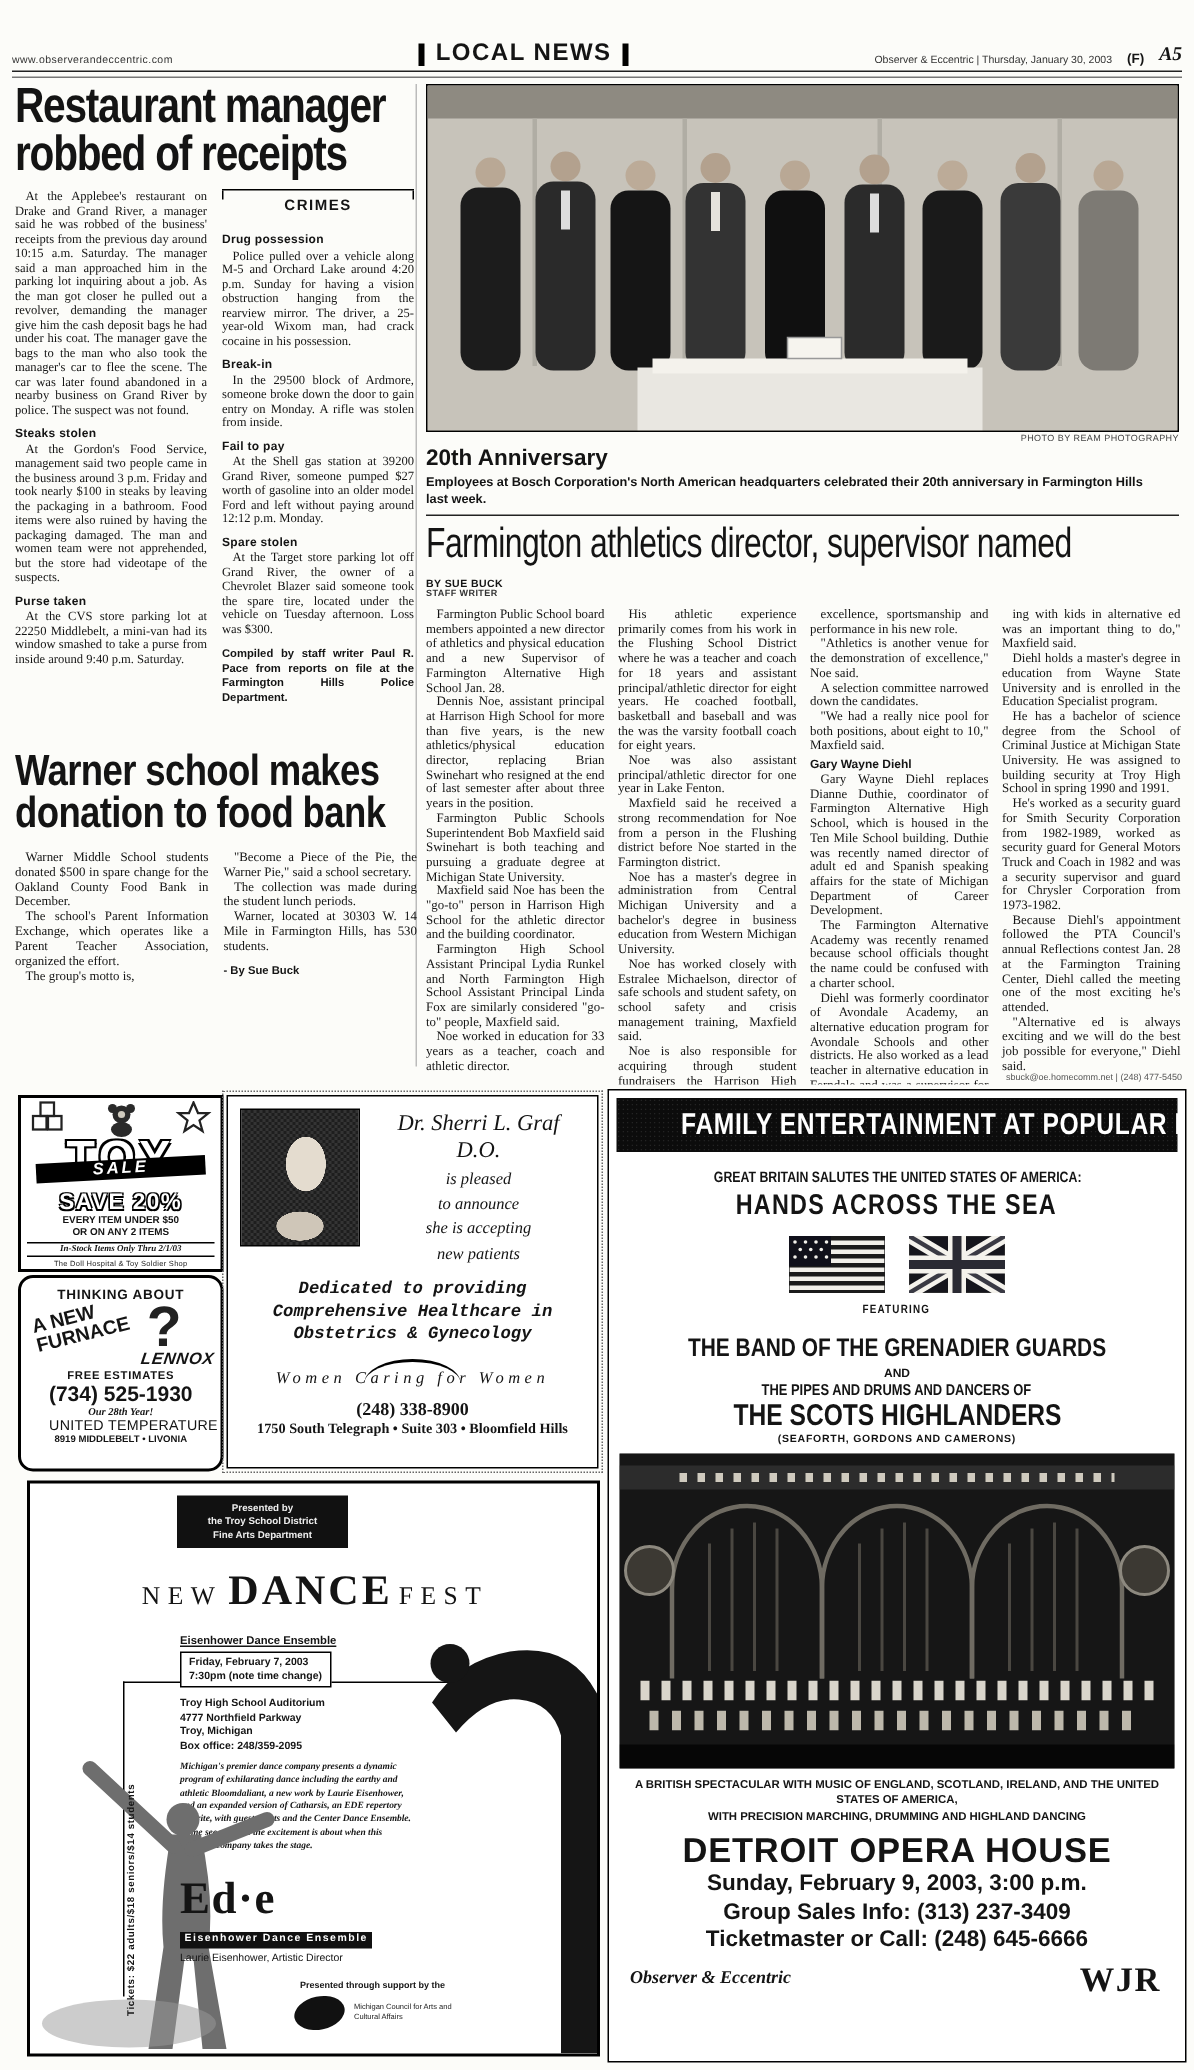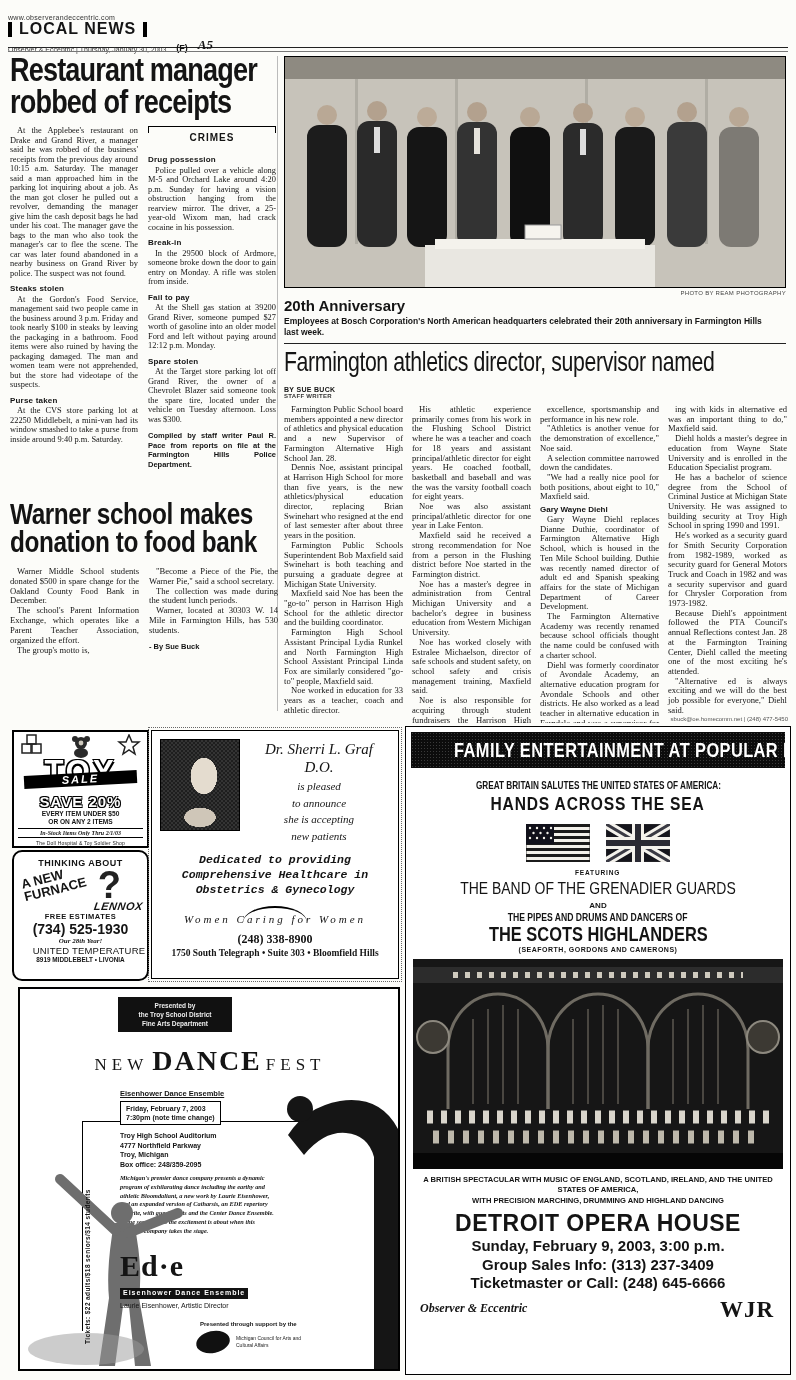--- a/index.html
+++ b/index.html
@@ -2,22 +2,22 @@
 <html><head>
 <meta charset="utf-8">
 <style>
   html,body{margin:0;padding:0;background:#d9d9d4;}
   .page{position:relative;width:796px;height:1380px;margin:0 auto;background:#fcfcf9;
         font-family:"Liberation Serif",serif;color:#141414;overflow:hidden;}
   .pre{white-space:pre-line;}
 
   
   .masthead{position:absolute;left:8px;top:14px;width:780px;height:30px;
-            display:flex;justify-content:space-between;
-            border-bottom:1px solid #222;padding-bottom:3px;flex-direction:column;}
+            display:flex;align-items:flex-end;justify-content:space-between;
+            border-bottom:1px solid #222;padding-bottom:3px;}
   .masthead-rule2{position:absolute;left:8px;top:51px;width:780px;border-top:1px solid #777;}
   .mast-web{font:7px "Liberation Sans",sans-serif;color:#333;letter-spacing:.3px;}
   .mast-center{display:flex;align-items:center;gap:7px;}
   .mast-bar{width:4px;height:15px;background:#000;}
   .mast-section{font:bold 16px/1 "Liberation Sans",sans-serif;letter-spacing:1px;}
   .mast-right{display:flex;align-items:flex-end;gap:10px;}
   .mast-issue{font:7px "Liberation Sans",sans-serif;color:#333;}
   .mast-ed{font:bold 9px "Liberation Sans",sans-serif;}
   .mast-page{font:italic bold 13px "Liberation Serif",serif;}
 
@@ -145,21 +145,21 @@
   .ad-family{position:absolute;left:405px;top:726px;width:384px;height:647px;border:1px solid #000;background:#fff;
              text-align:center;font-family:"Liberation Sans",sans-serif;overflow:hidden;}
   .cond{display:inline-block;transform:scaleX(.82);white-space:nowrap;}
   .fam-banner{margin:5px 5px 0;height:36px;background:
       radial-gradient(#3a3a3a 14%,transparent 15%) 0 0/3px 3px,#0c0c0c;
       color:#fff;font-weight:900;font-size:20px;line-height:36px;letter-spacing:.5px;}
   .fam-salute{font-weight:bold;font-size:10px;margin-top:12px;}
   .fam-title{font-weight:900;font-size:19px;letter-spacing:1px;margin-top:2px;}
   .fam-flags{display:flex;justify-content:center;gap:16px;margin:9px 0 4px;}
   .fam-feat{font-weight:bold;font-size:8px;letter-spacing:1px;margin-top:6px;}
-  .fam-band{font-weight:400;font-size:17px;margin-top:2px;}
+  .fam-band{font-weight:700;font-size:17px;margin-top:12px;}
   .fam-and{font-weight:bold;font-size:8px;margin-top:2px;}
   .fam-pipes{font-weight:bold;font-size:10.5px;margin-top:1px;}
   .fam-scots{font-weight:900;font-size:20px;}
   .fam-reg{font-weight:bold;font-size:7px;letter-spacing:.5px;}
   .fam-photo{margin:6px 7px 0;height:210px;background:#161616;overflow:hidden;}
   .fam-desc{font-weight:bold;font-size:7.6px;line-height:1.35;margin:6px 14px 0;}
   .fam-venue{font-weight:900;font-size:23px;letter-spacing:.5px;margin-top:4px;}
   .fam-line{font-weight:bold;font-size:15px;line-height:1.25;}
   .fam-sponsors{position:relative;height:28px;margin-top:4px;}
   .fam-oe{position:absolute;left:14px;top:4px;font:italic bold 12px "Liberation Serif",serif;}

